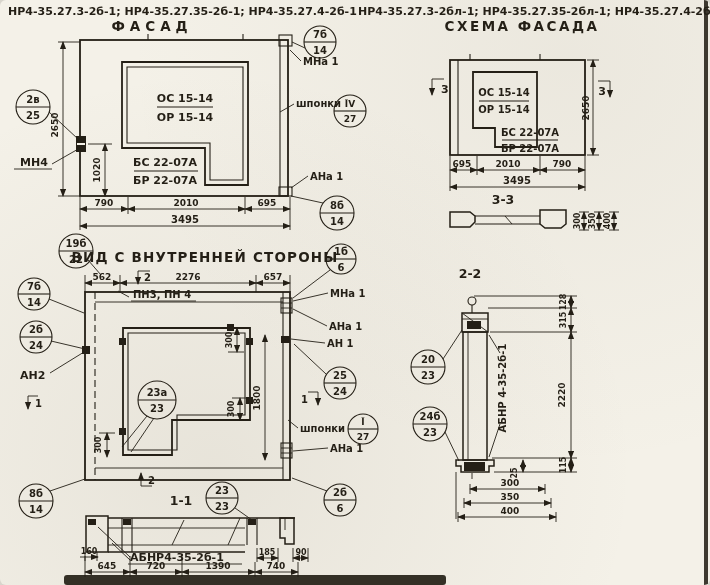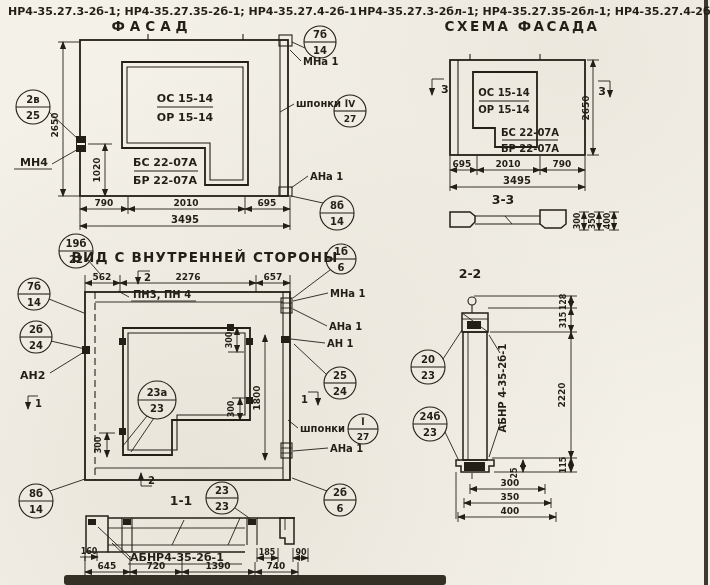--- a/index.html
+++ b/index.html
@@ -3,20 +3,21 @@
 <meta charset="utf-8">
 <style>
   html,body{margin:0;padding:0;}
   body{background:#d8d5cc;}
   .sheet{
     position:relative;width:710px;height:585px;overflow:hidden;
     background:
       radial-gradient(ellipse at 30% 80%, rgba(120,110,90,0.10), transparent 60%),
       radial-gradient(ellipse at 80% 10%, rgba(120,110,90,0.07), transparent 55%),
       #f4f1e8;
+    border-radius: 6px;
   }
   svg text{
     font-family:"DejaVu Sans","Liberation Sans",sans-serif;
     font-weight:700; fill:#241f16;
   }
   .s8{font-size:8px}.s9{font-size:9px}.s10{font-size:10px}
   .s11{font-size:11px}.s12{font-size:12.5px}.s13{font-size:13.5px}
   .mid{text-anchor:middle}.end{text-anchor:end}
   .sp1{letter-spacing:1.2px}.sp2{letter-spacing:2.5px}.sp5{letter-spacing:5px}
   .w2{stroke:#241f16;stroke-width:1.8;fill:none}

